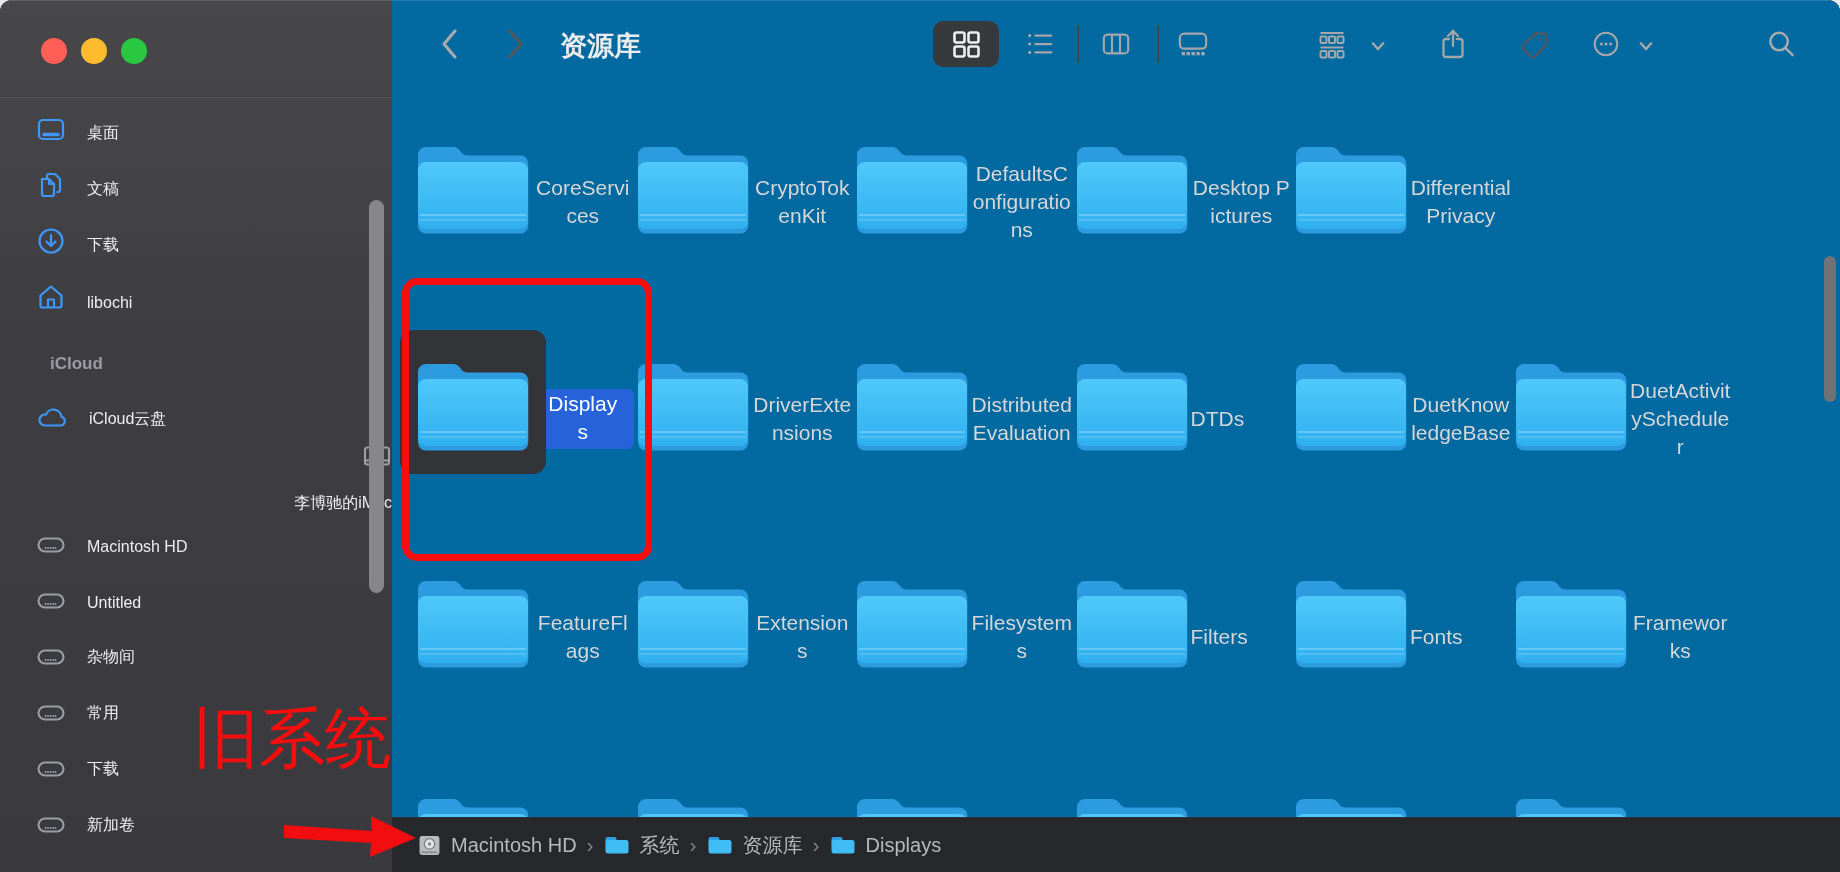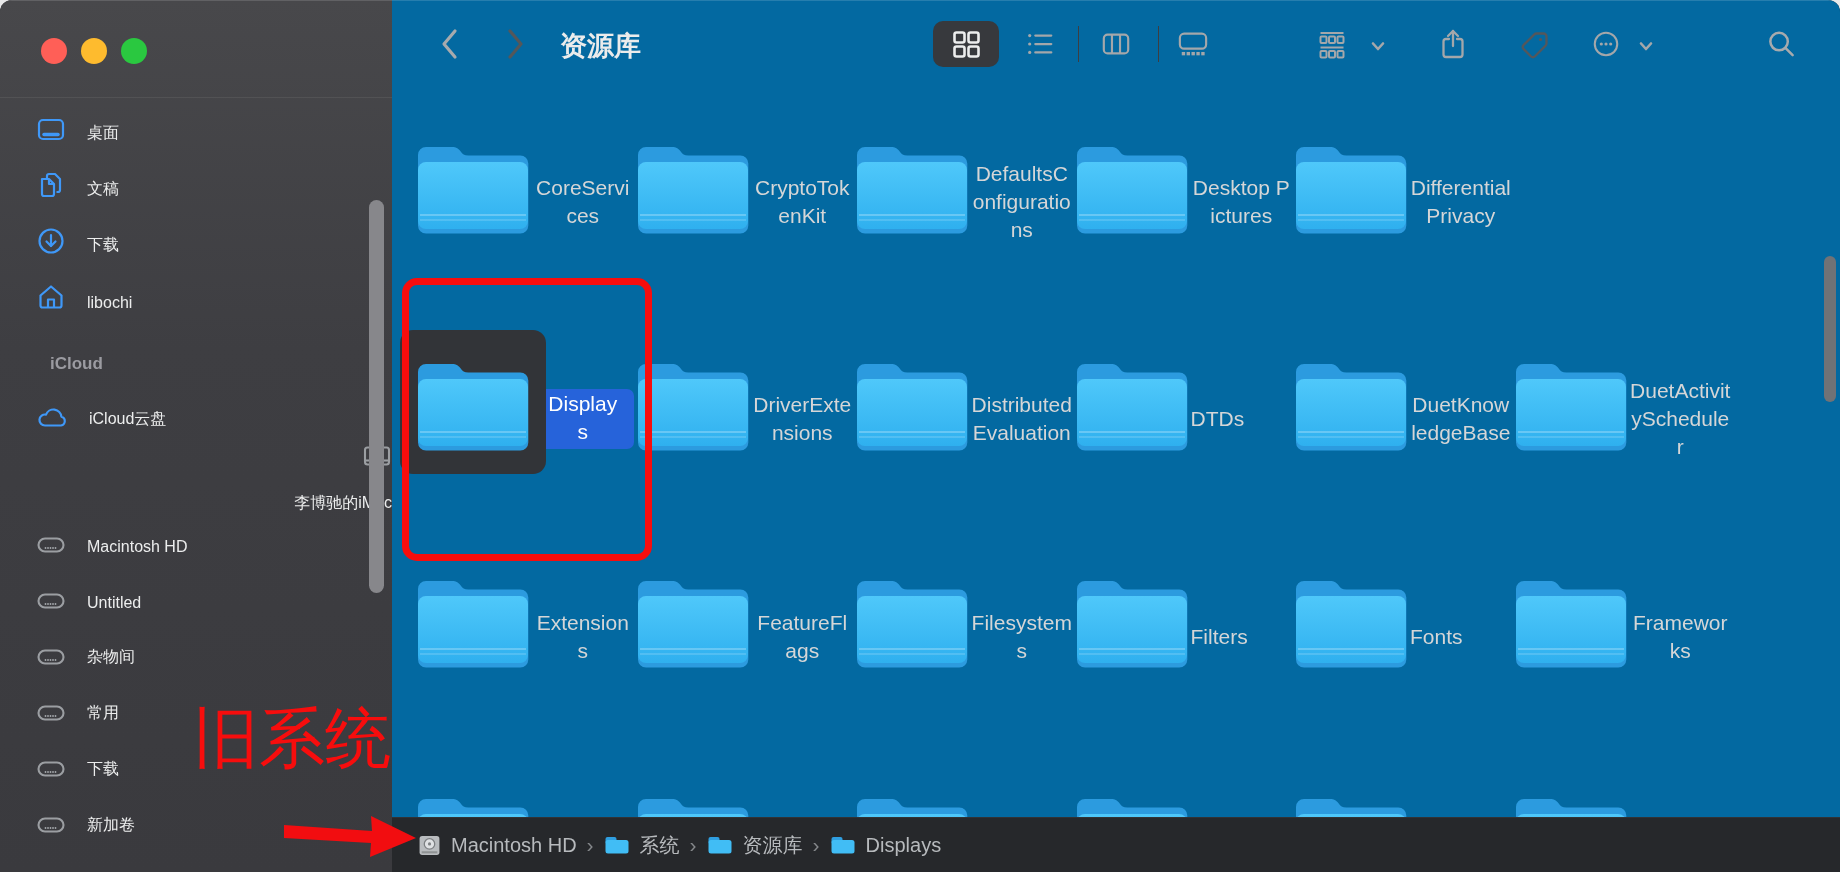--- a/index.html
+++ b/index.html
@@ -477,29 +477,29 @@
       </div>
     </div>
 
     <div class="row" style="top:572px;">
       <div class="cell">
         <div class="icon-wrap">
             <svg class="folder">
               <use href="#sym-folder"></use>
             </svg>
           </div>
+        <div class="flabel">FeatureFlags</div>
+      </div>
+      <div class="cell">
+        <div class="icon-wrap">
+            <svg class="folder">
+              <use href="#sym-folder"></use>
+            </svg>
+          </div>
         <div class="flabel">Extensions</div>
-      </div>
-      <div class="cell">
-        <div class="icon-wrap">
-            <svg class="folder">
-              <use href="#sym-folder"></use>
-            </svg>
-          </div>
-        <div class="flabel">FeatureFlags</div>
       </div>
       <div class="cell">
         <div class="icon-wrap">
             <svg class="folder">
               <use href="#sym-folder"></use>
             </svg>
           </div>
         <div class="flabel">Filesystems</div>
       </div>
       <div class="cell">

